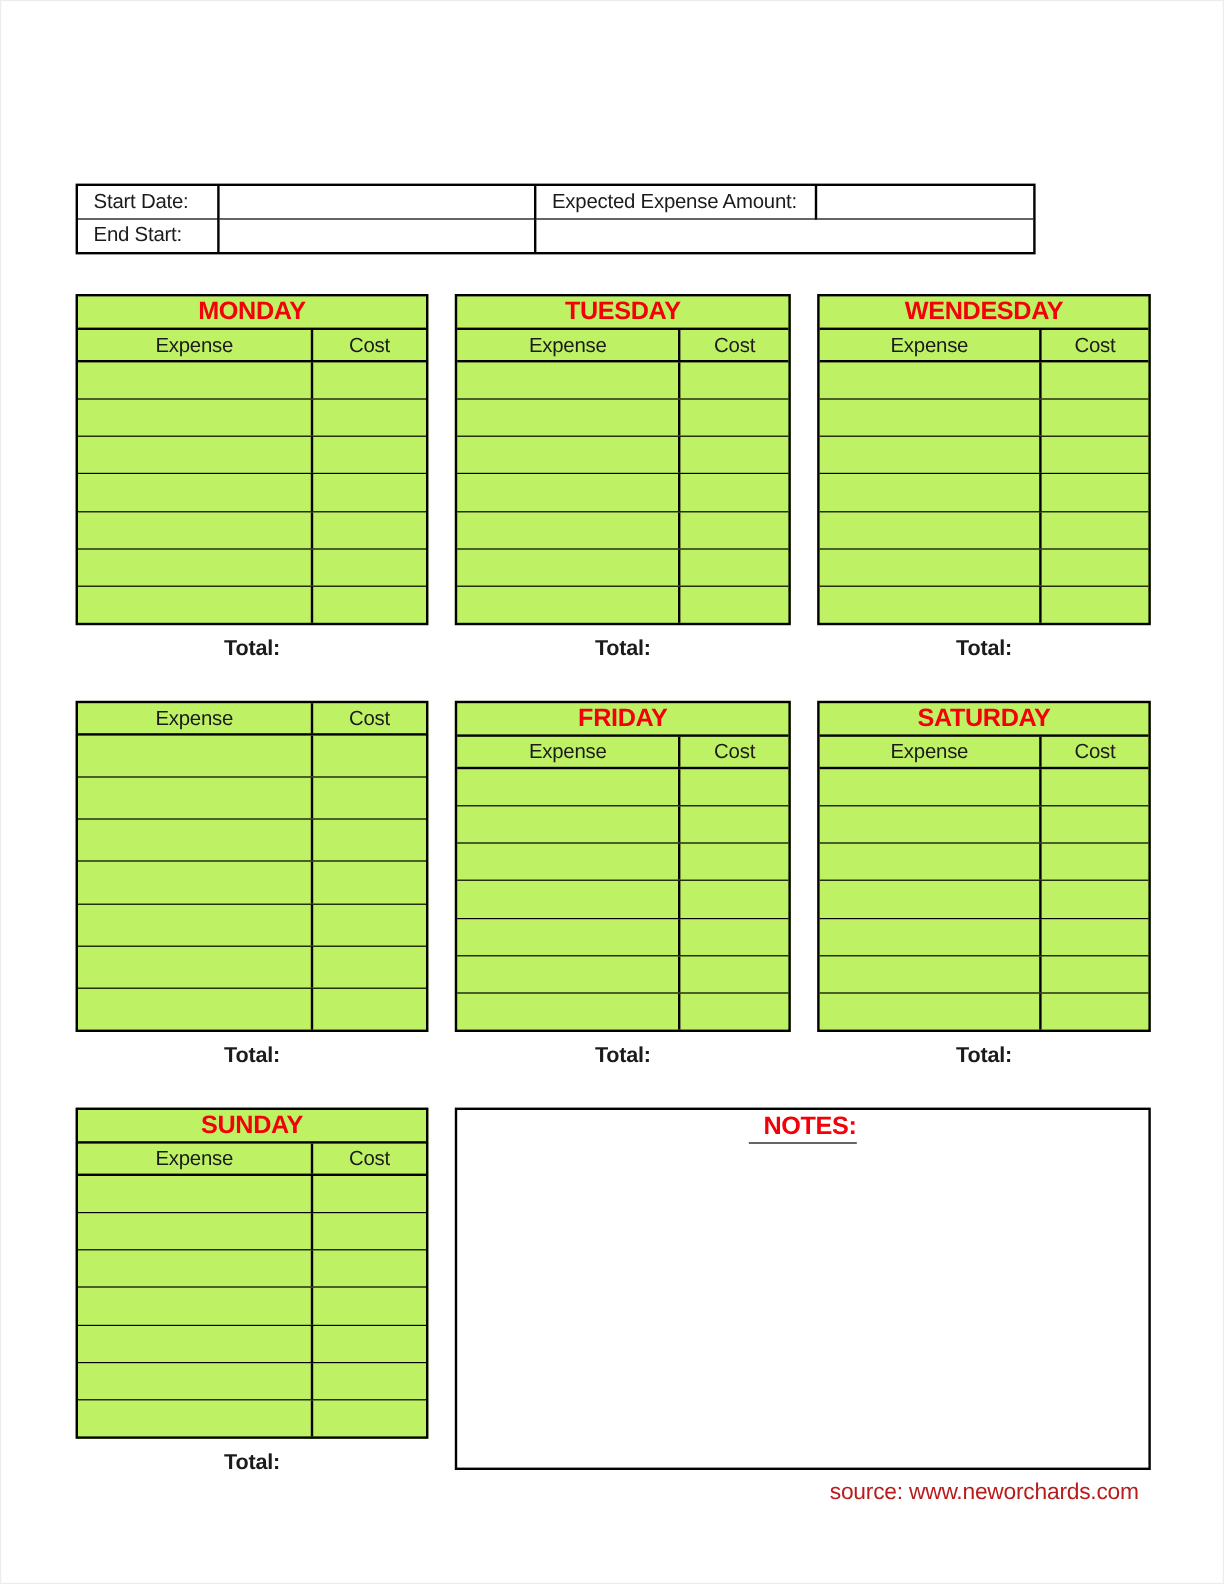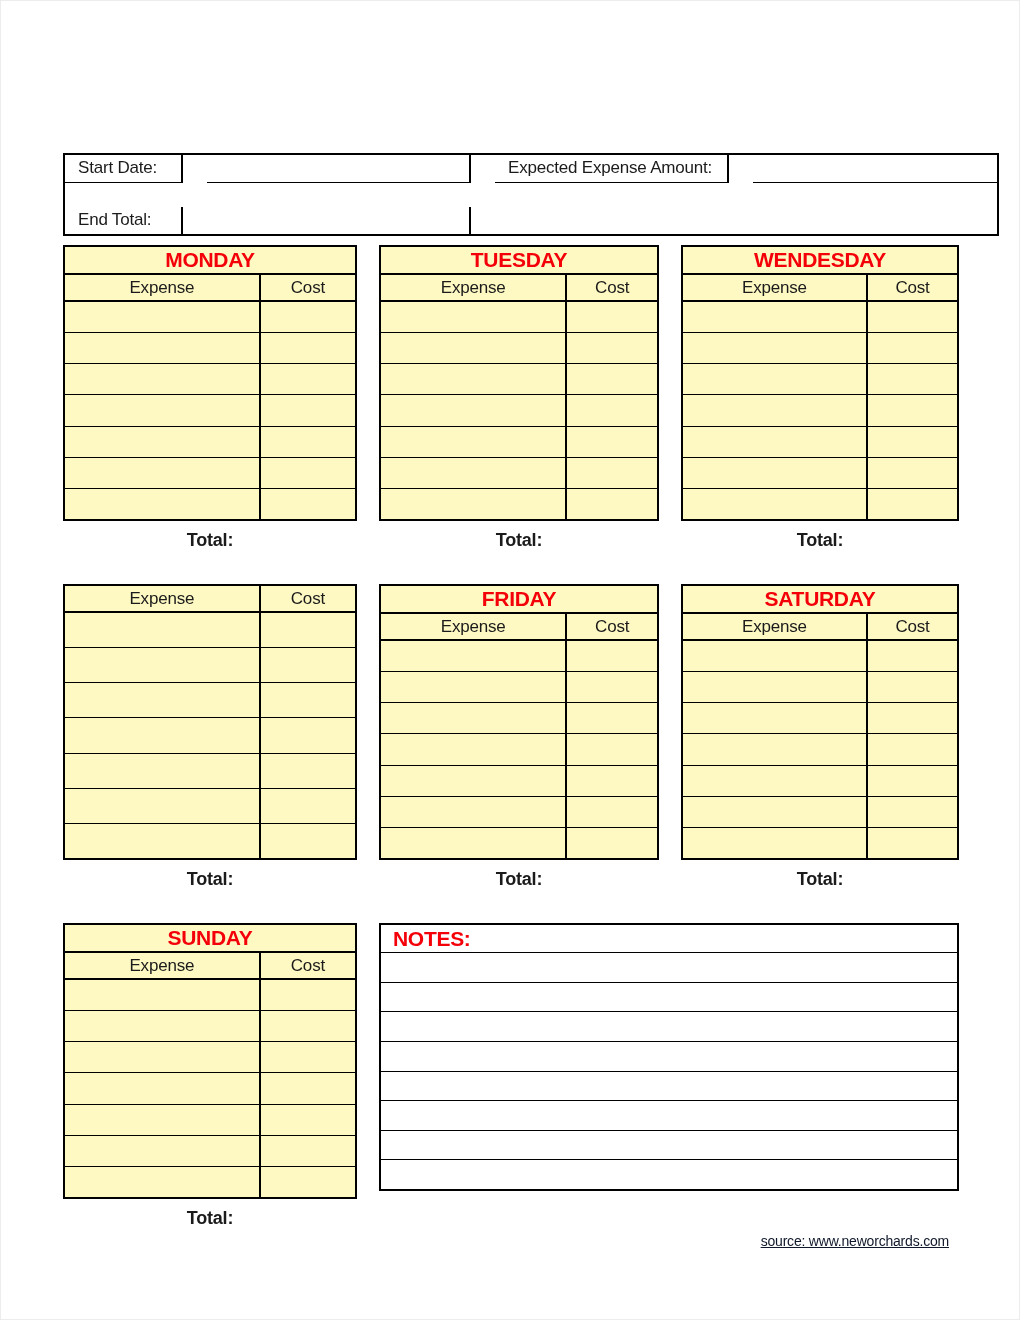--- a/index.html
+++ b/index.html
@@ -20,26 +20,25 @@
     background:#ffffff;
     border:1px solid #ececec;
   }
   .page-title{
     position:absolute;left:63px;top:62px;
     font-size:45px;font-weight:500;letter-spacing:-1px;
     color:#161616;white-space:nowrap;
   }
   
   .info-table{
-    position:absolute;left:62px;top:152px;width:936px;
+    position:absolute;left:62px;top:152px;width:800px;
     border:2px solid var(--line);
     display:grid;
     grid-template-columns:118px 264px 234px 1fr;
     grid-auto-rows:27.5px;
-    gap:24px;
   }
   .info-cell{
     display:flex;align-items:center;
     font-size:17px;letter-spacing:-0.2px;
     padding-left:13px;
     overflow:hidden;white-space:nowrap;
   }
   .info-cell.v-div{border-right:2px solid var(--line);}
   .info-cell.h-div{border-bottom:1px solid var(--line);}
   
@@ -48,21 +47,21 @@
     display:grid;
     grid-template-columns:294px 280px 278px;
     column-gap:22px;
     grid-auto-rows:339px;
   }
   .day-block{display:block;}
   .table-box{
     height:276px;
     border:2px solid var(--line);
     display:flex;flex-direction:column;
-    background:#fef9c3;
+    background:#bef264;
   }
   .day-header{
     height:28px;flex:0 0 28px;
     border-bottom:2px solid var(--line);
     display:flex;align-items:center;justify-content:center;
     color:var(--accent);
     font-weight:bold;font-size:21px;letter-spacing:-0.3px;
   }
   .col-headers{
     height:27px;flex:0 0 27px;
@@ -80,53 +79,53 @@
   .cell-cost{flex:1;}
   .total-wrap{
     height:63px;display:flex;justify-content:center;align-items:flex-start;
     padding-top:9px;
     font-weight:bold;
   }
   .total{font-size:18px;letter-spacing:-0.2px;color:#1b1b1b;}
   
   .notes-block{grid-column:2 / span 2;grid-row:3;}
   .notes-box{
-    height:268px;
+    height:302px;
     border:2px solid var(--line);
-    display:flex;flex-direction:column;
+    display:flex;flex-direction:column;align-items:center;
   }
   .notes-header{
     height:28px;flex:0 0 28px;
     border-bottom:1px solid var(--line);
     display:flex;align-items:center;
     padding-left:12px;
     color:var(--accent);font-weight:bold;font-size:21px;letter-spacing:-0.3px;
   }
   .notes-rows{flex:1;display:flex;flex-direction:column;}
   .notes-line{flex:1;border-bottom:1px solid var(--line);}
   .notes-line:last-child{border-bottom:none;}
   
   .footer{
     position:absolute;top:1232px;right:70px;
-    font-size:14px;color:#0f172a;letter-spacing:-0.2px;text-decoration:underline;
+    font-size:19px;color:#b91c1c;letter-spacing:-0.2px;
   }
 </style>
 </head>
 <body>
 
 <div class="page">
 
 
   <div class="info-table">
     <div class="info-cell v-div h-div">Start Date:</div>
     <div class="info-cell v-div h-div"></div>
     <div class="info-cell v-div h-div">Expected Expense Amount:</div>
     <div class="info-cell h-div"></div>
 
-    <div class="info-cell v-div">End Total:</div>
+    <div class="info-cell v-div">End Start:</div>
     <div class="info-cell v-div"></div>
     <div class="info-cell"></div>
   </div>
 
   <div class="week-grid">
 
     <div class="day-block">
       <div class="table-box">
         <div class="day-header">MONDAY</div>
         <div class="col-headers">

